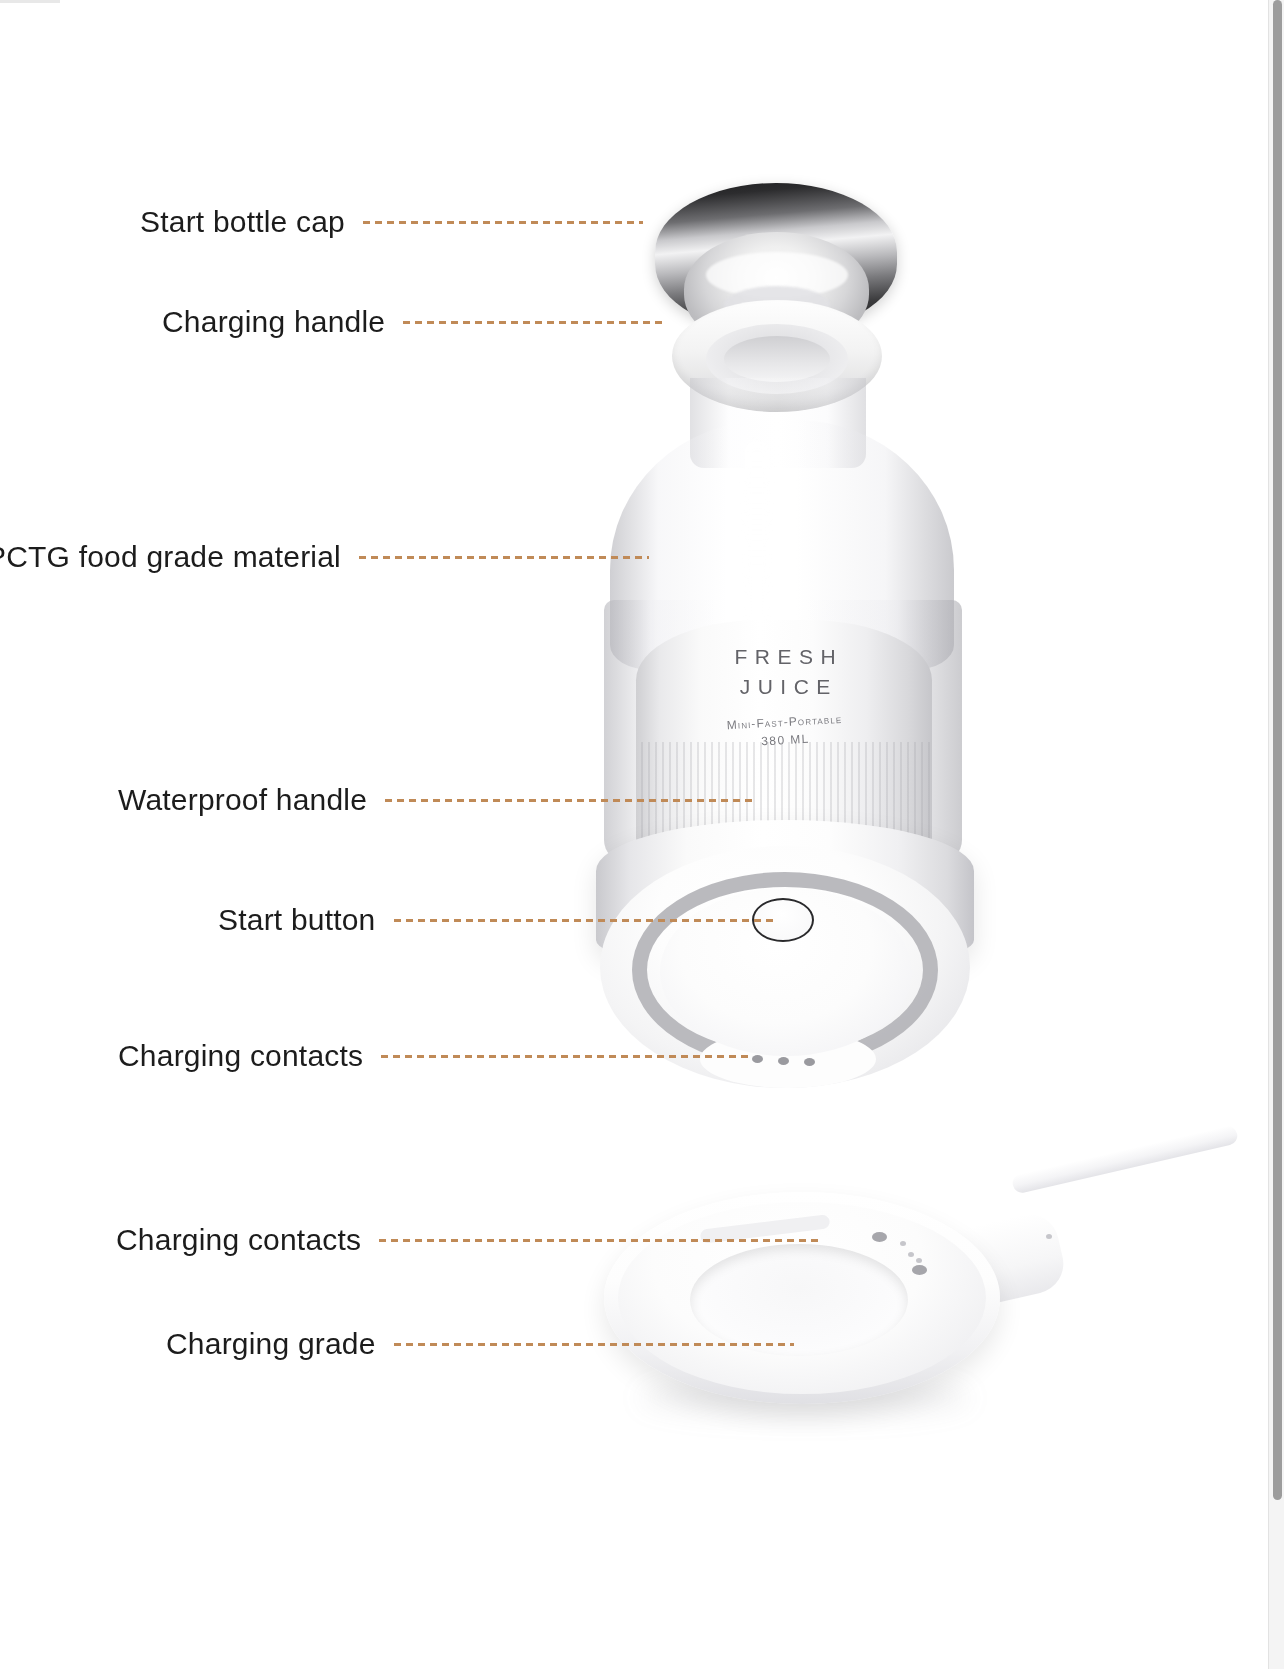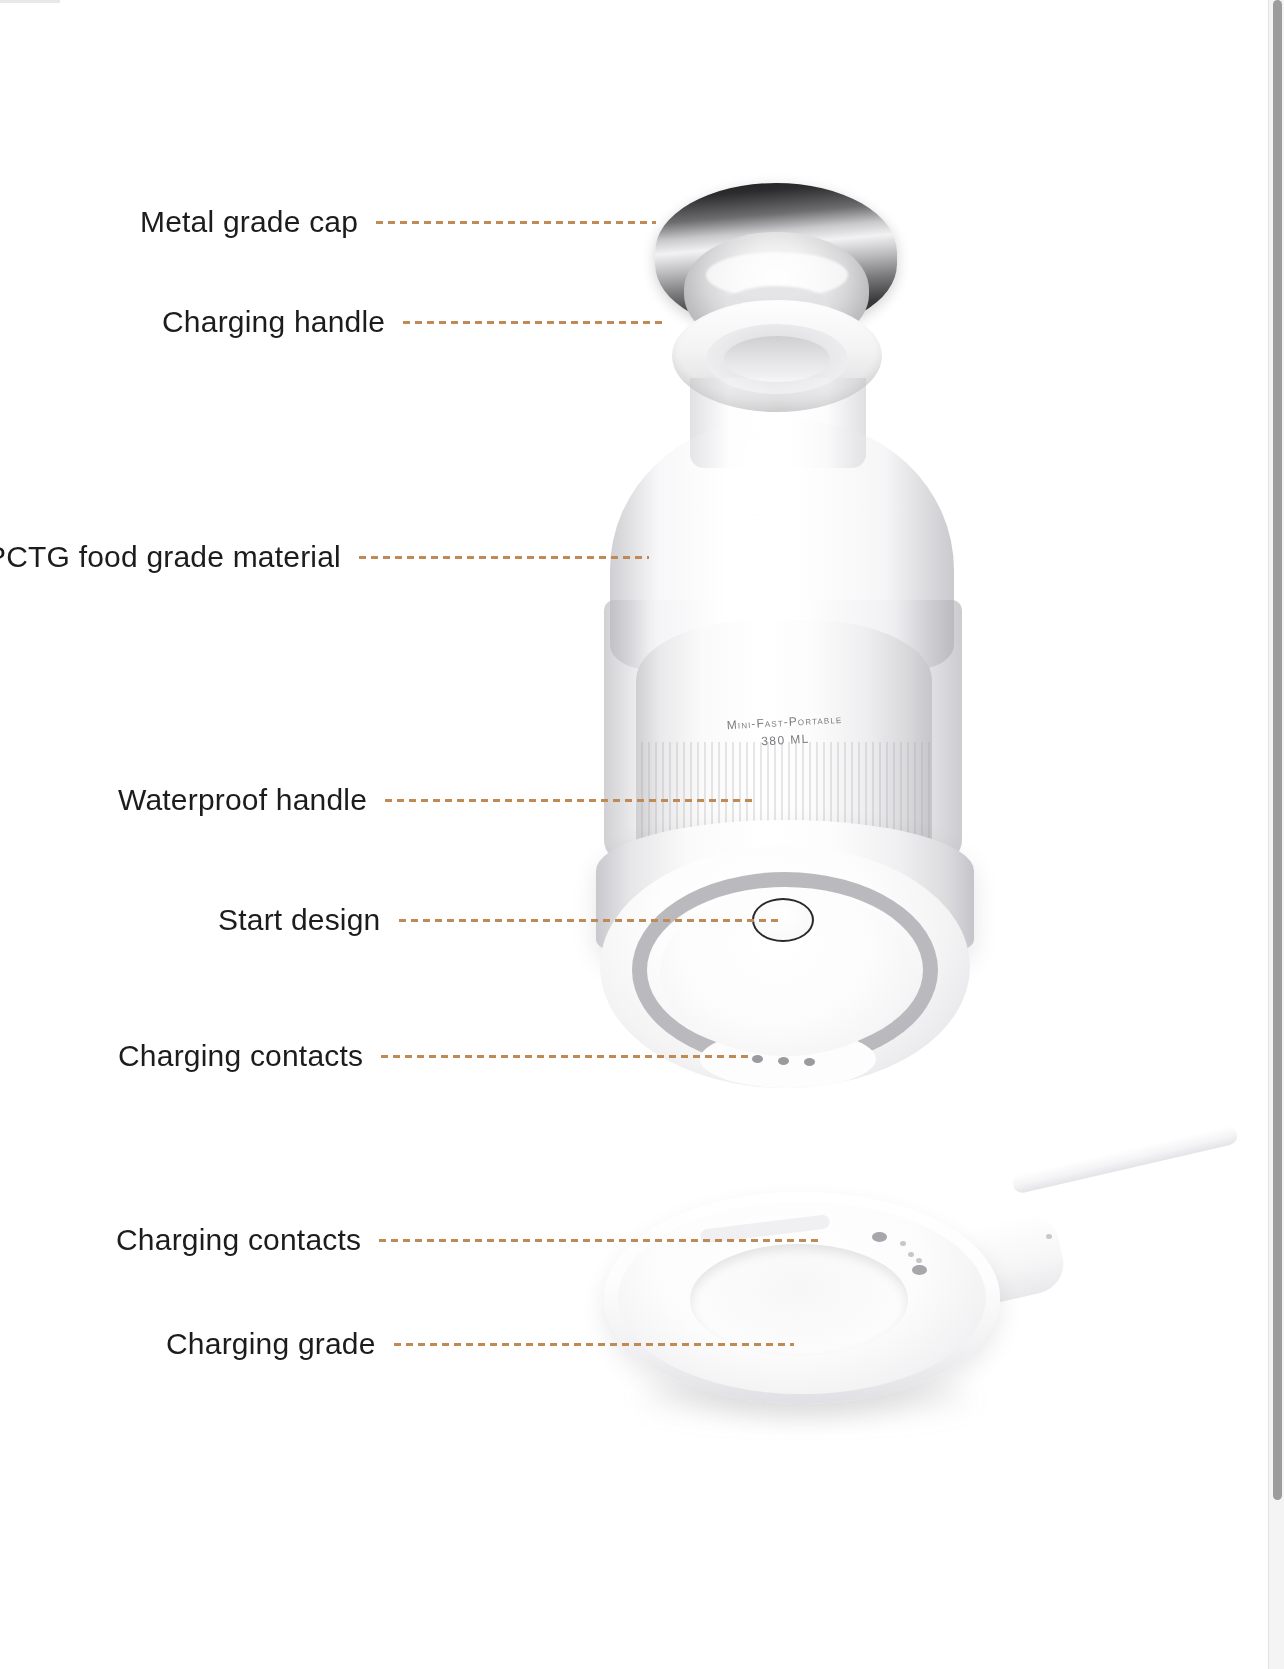--- a/index.html
+++ b/index.html
@@ -452,20 +452,24 @@
     <div class="handle-hole-inner"></div>
 
     <div class="bottle-neck"></div>
     <div class="bottle-shoulder"></div>
     <div class="bottle-body"></div>
     <div class="bottle-highlight"></div>
 
     <div class="sleeve"></div>
     <div class="sleeve-ribs"></div>
 
+    <div class="brand-block">
+      <div class="brand-line">FRESH</div>
+      <div class="brand-line">JUICE</div>
+    </div>
 
     <div class="spec-tag">
       <div class="spec-line-1">Mini-Fast-Portable</div>
       <div class="spec-line-2">380 ML</div>
     </div>
 
     <div class="motor-drum"></div>
     <div class="motor-face"></div>
     <div class="motor-ring"></div>
     <div class="motor-ring-gap"></div>
@@ -485,41 +489,41 @@
     <div class="base-hole"></div>
     <div class="base-pin bp-1"></div>
     <div class="base-pin bp-2"></div>
     <div class="bp-sm bps-1"></div>
     <div class="bp-sm bps-2"></div>
     <div class="bp-sm bps-3"></div>
     <div class="bp-sm bps-4"></div>
   </div>
 
   <div class="callout" id="c-cap">
-    <span class="label">Metal grade cap</span>
+    <span class="label">Start bottle cap</span>
     <span class="leader"></span>
   </div>
 
   <div class="callout" id="c-handle">
     <span class="label">Charging handle</span>
     <span class="leader"></span>
   </div>
 
   <div class="callout" id="c-pctg">
     <span class="label">PCTG food grade material</span>
     <span class="leader"></span>
   </div>
 
   <div class="callout" id="c-waterproof">
     <span class="label">Waterproof handle</span>
     <span class="leader"></span>
   </div>
 
   <div class="callout" id="c-start">
-    <span class="label">Start design</span>
+    <span class="label">Start button</span>
     <span class="leader"></span>
   </div>
 
   <div class="callout" id="c-contacts-1">
     <span class="label">Charging contacts</span>
     <span class="leader"></span>
   </div>
 
   <div class="callout" id="c-contacts-2">
     <span class="label">Charging contacts</span>

